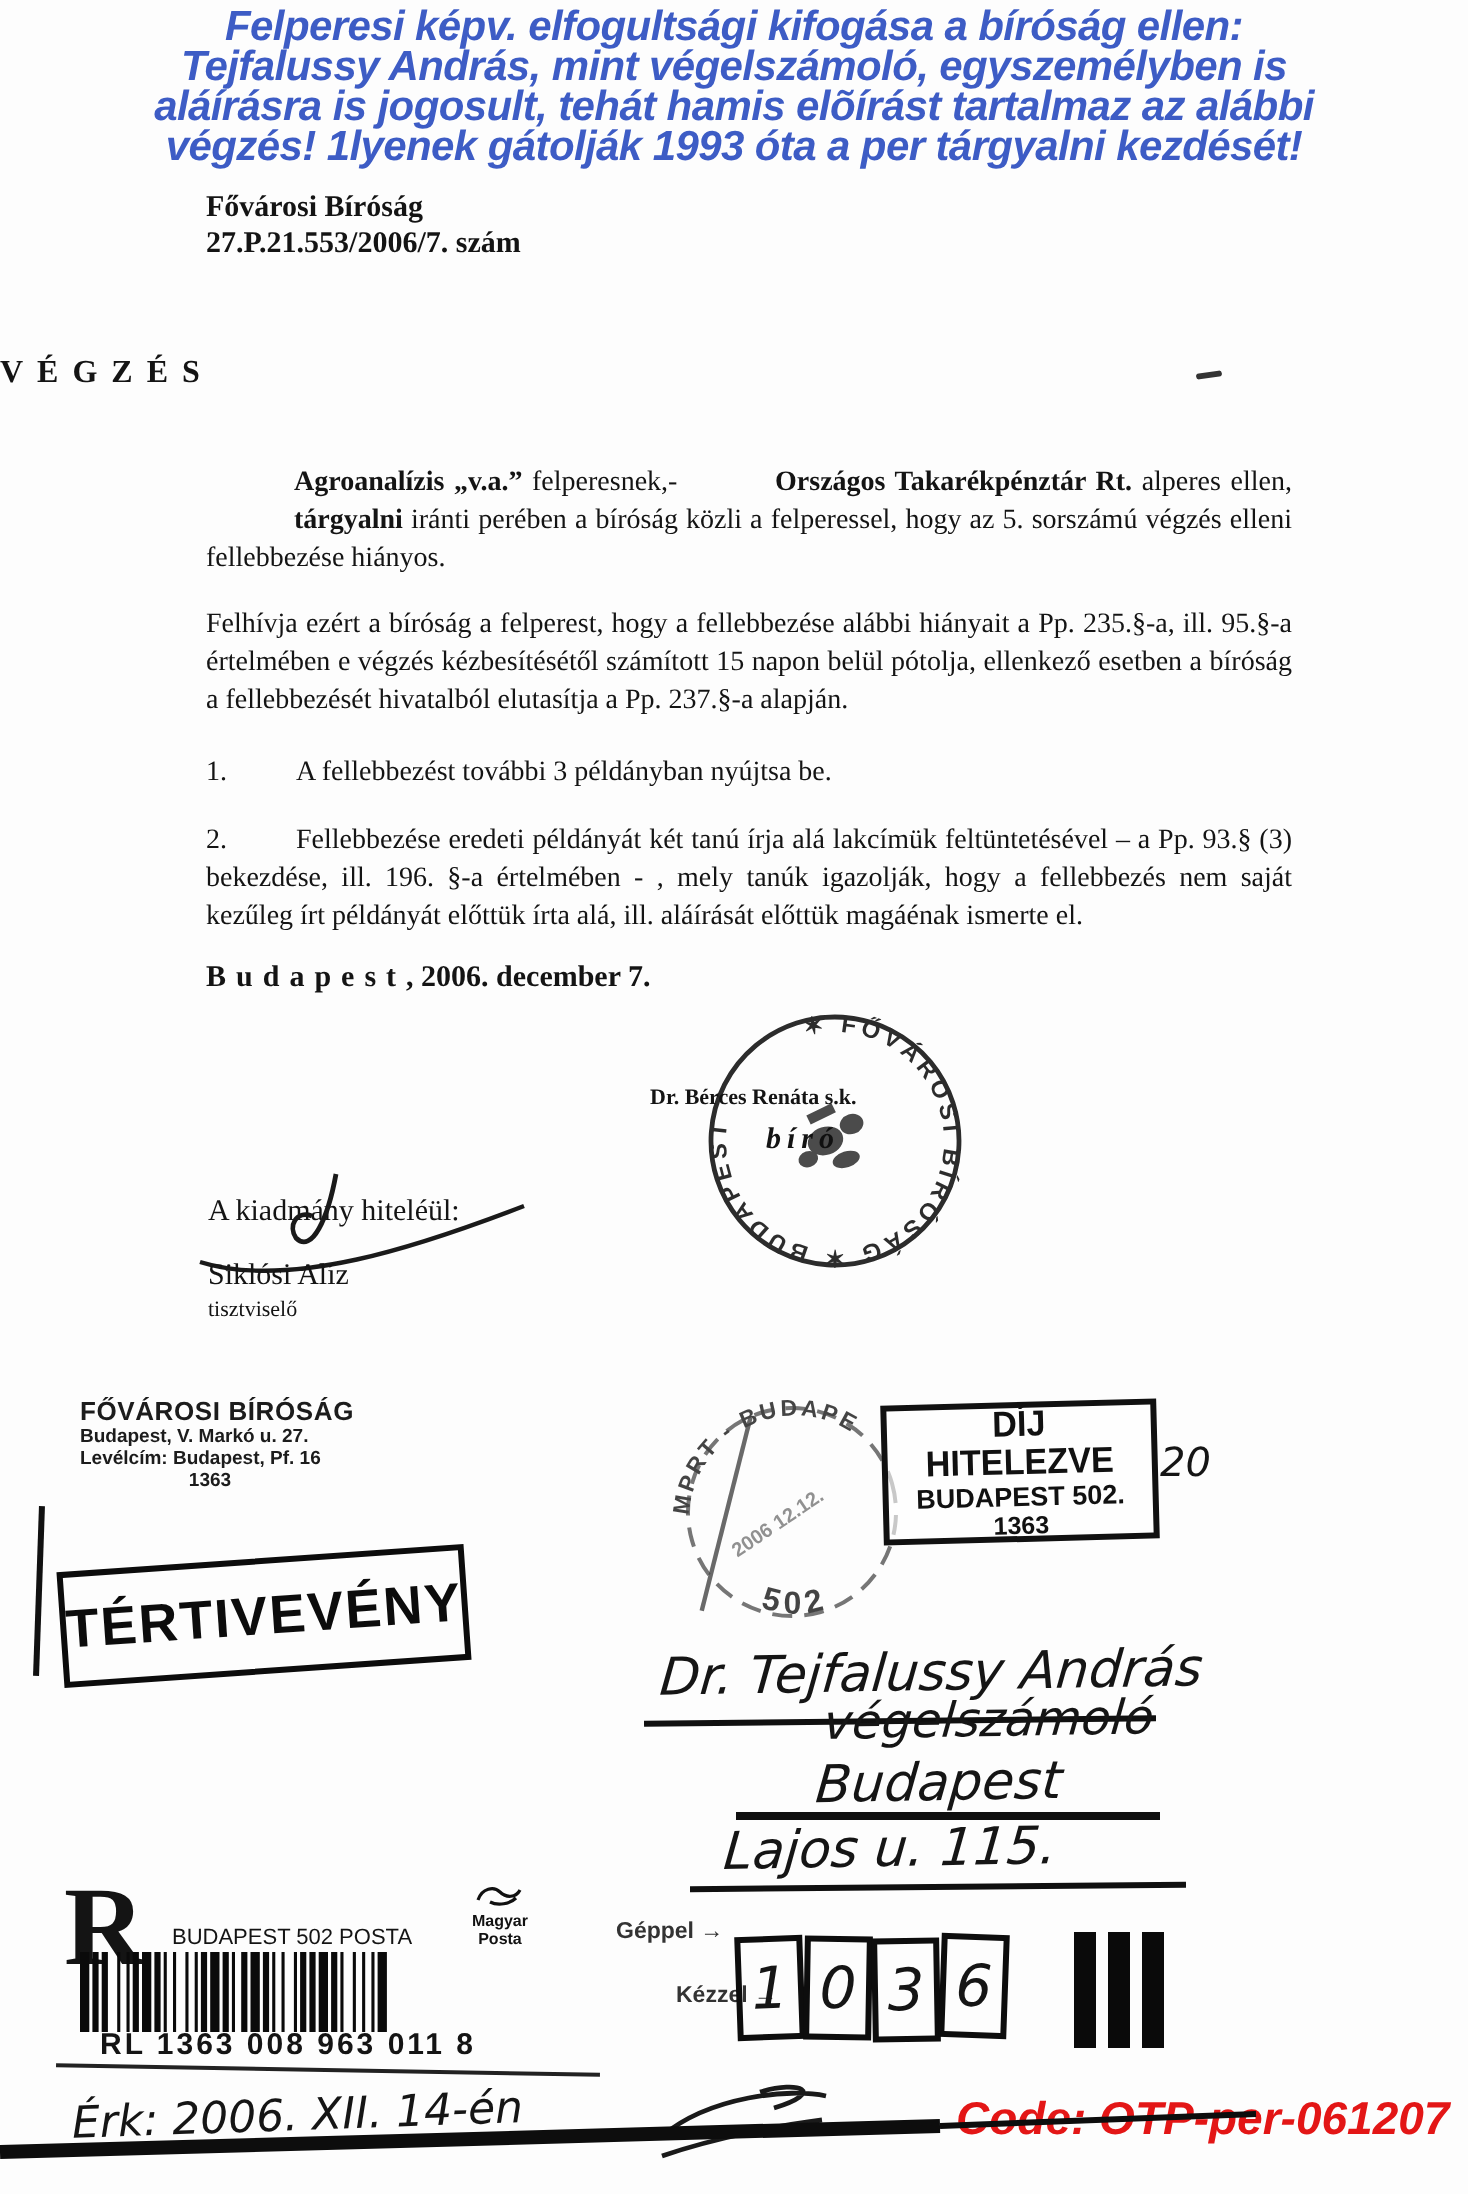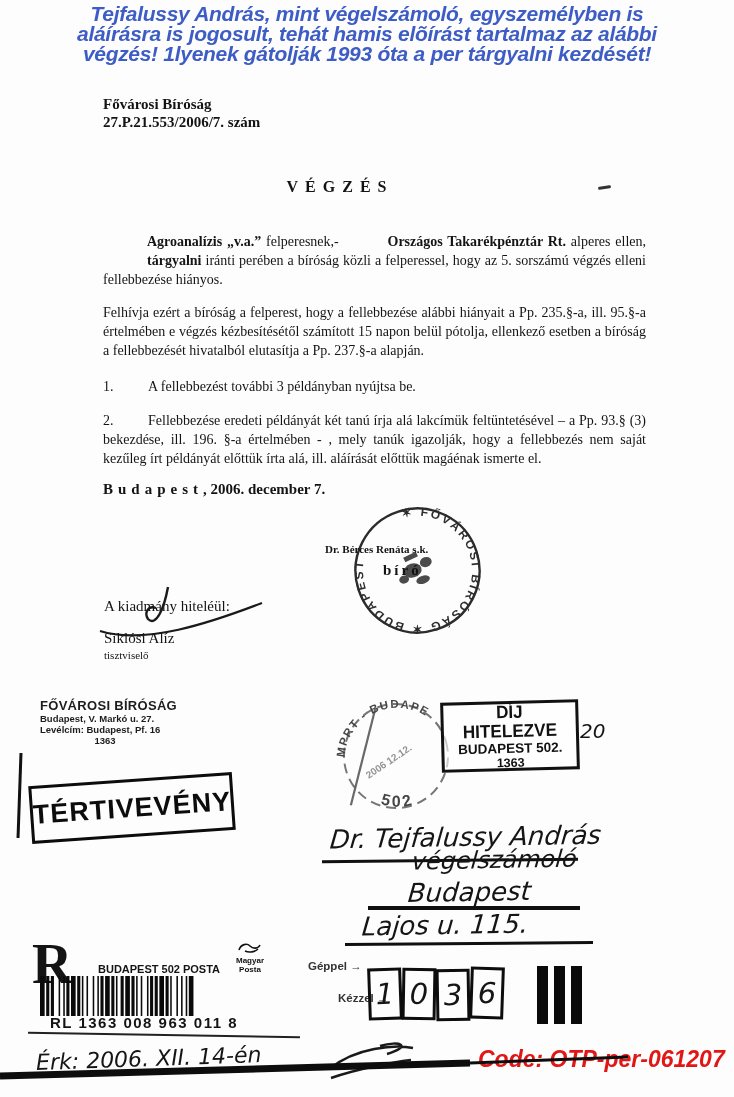--- a/index.html
+++ b/index.html
@@ -6,30 +6,30 @@
   #page{position:relative;width:734px;height:1097px;background:#fdfdfd;overflow:hidden;
         font-family:"Liberation Serif",serif;color:#141414;}
 
   
   .blue-note{position:absolute;top:4px;left:0;width:734px;text-align:center;
     font-family:"Liberation Sans",sans-serif;font-style:italic;font-weight:bold;
     font-size:21px;line-height:20px;color:#3d5cc5;letter-spacing:-0.3px;}
 
   
   .hdr{position:absolute;left:103px;font-weight:bold;font-size:15px;}
-  .doc-title{position:absolute;top:178px;left:0;width:680px;text-align:center;
+  .doc-title{position:absolute;top:178px;left:0;width:680px;
     font-weight:bold;font-size:16px;letter-spacing:7px;}
   .para{position:absolute;left:103px;width:543px;font-size:14px;line-height:19px;
     text-align:justify;}
   .b{font-weight:bold;margin-left:44px;}
   .num{display:inline-block;width:45px;}
   .dateline{position:absolute;left:103px;top:481px;font-weight:bold;font-size:15px;text-align:right;}
   .spaced{letter-spacing:5px;}
   .judge{position:absolute;left:325px;top:543px;font-weight:bold;font-size:11px;}
-  .judge-title{position:absolute;left:383px;top:562px;font-weight:bold;font-size:15px;letter-spacing:3px;}
+  .judge-title{position:absolute;left:383px;top:562px;font-weight:bold;font-size:15px;letter-spacing:3px;font-style:italic;}
   .certify{position:absolute;left:104px;top:598px;font-size:15px;}
   .clerk{position:absolute;left:104px;top:630px;font-size:15px;}
   .clerk-title{position:absolute;left:104px;top:649px;font-size:11px;}
   .stray-mark{position:absolute;left:598px;top:186px;width:13px;height:3px;background:#333;
     transform:rotate(-8deg);border-radius:2px;}
 
   
   .seal-wrap{position:absolute;left:350px;top:503px;width:135px;height:135px;
     transform:rotate(-18deg);opacity:.88;}
   .postmark-wrap{position:absolute;left:331px;top:691px;width:130px;height:130px;
@@ -56,22 +56,22 @@
   .addr-line{position:absolute;font-size:26px;transform:rotate(-1deg) skewX(-6deg);white-space:nowrap;}
   .uline{position:absolute;background:#101010;}
   .hand-19{position:absolute;left:580px;top:719px;font-size:20px;}
   .erk-note{position:absolute;left:36px;top:1046px;font-size:22px;transform:rotate(-2deg);white-space:nowrap;}
   .digit-box{position:absolute;width:28px;height:46px;border:3px solid #0d0d0d;
     display:flex;align-items:center;justify-content:center;font-size:29px;}
 
   
   .r-letter{position:absolute;left:32px;top:936px;font-family:"Liberation Serif",serif;
     font-weight:bold;font-size:56px;line-height:56px;}
-  .office{position:absolute;left:98px;top:963px;font-family:"Liberation Sans",sans-serif;
-    font-weight:bold;font-size:11px;}
+  .office{position:absolute;left:86px;top:963px;font-family:"Liberation Sans",sans-serif;
+    font-weight:normal;font-size:11px;}
   .mp-logo{position:absolute;left:224px;top:941px;width:52px;text-align:center;
     font-family:"Liberation Sans",sans-serif;font-weight:bold;font-size:8px;color:#111;}
   .rl-num{position:absolute;left:50px;top:1014px;font-family:"Liberation Sans",sans-serif;
     font-weight:bold;font-size:15px;letter-spacing:1.5px;}
   .under-bar-line{position:absolute;left:28px;top:1034px;width:272px;height:2px;
     background:#222;transform:rotate(1deg);}
   .mach-label{position:absolute;font-family:"Liberation Sans",sans-serif;
     font-weight:bold;font-size:11.5px;color:#333;}
   .vbar{position:absolute;width:11px;height:58px;background:#0a0a0a;}
   .code-red{position:absolute;left:478px;top:1046px;font-family:"Liberation Sans",sans-serif;
@@ -79,20 +79,21 @@
   .left-tick{position:absolute;left:18px;top:753px;width:3px;height:85px;background:#111;
     transform:rotate(2deg);}
   .overlay{position:absolute;left:0;top:0;pointer-events:none;}
 </style>
 </head>
 <body>
 
 <div id="page">
 
   <div class="blue-note">
+    <div>Felperesi képv. elfogultsági kifogása a bíróság ellen:</div>
     <div>Tejfalussy András, mint végelszámoló, egyszemélyben is</div>
     <div>aláírásra is jogosult, tehát hamis elõírást tartalmaz az alábbi</div>
     <div>végzés! 1lyenek gátolják 1993 óta a per tárgyalni kezdését!</div>
   </div>
 
   <div class="hdr" style="top:96px;">Fővárosi Bíróság</div>
   <div class="hdr" style="top:114px;">27.P.21.553/2006/7. szám</div>
 
   <div class="doc-title">VÉGZÉS</div>
   <div class="stray-mark"></div>

